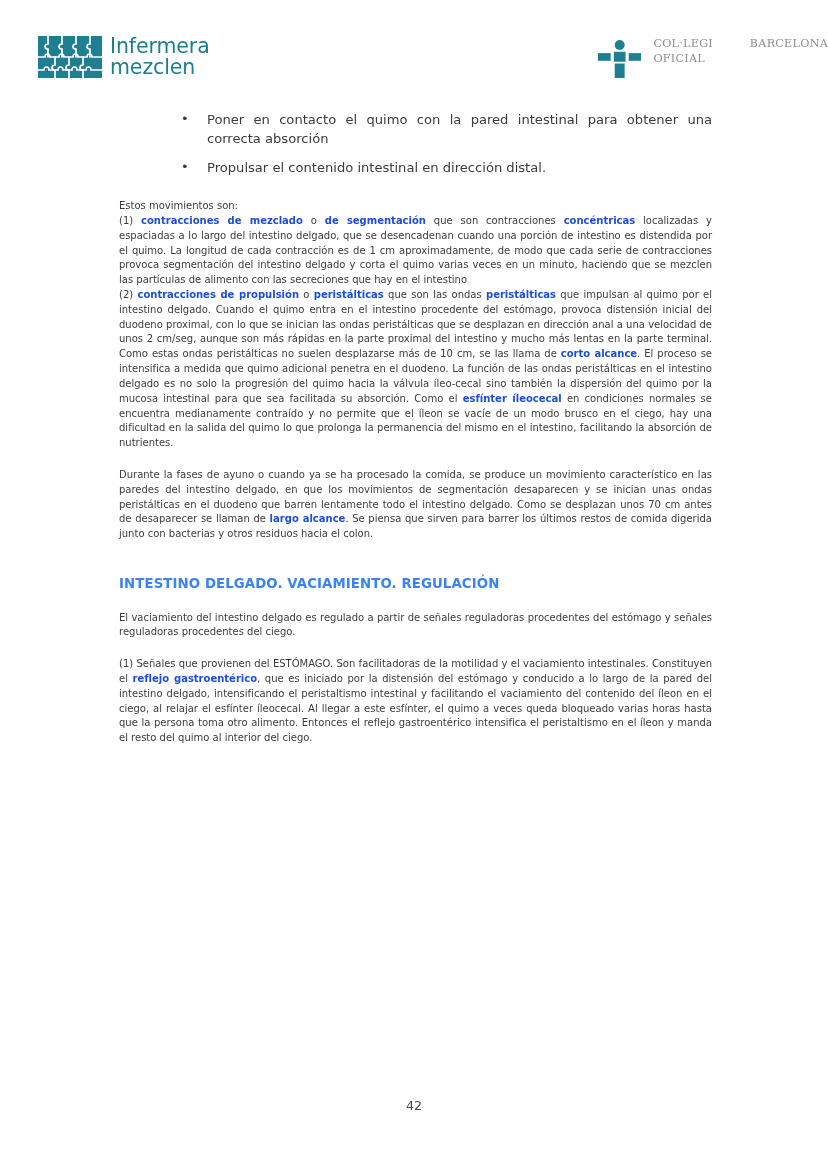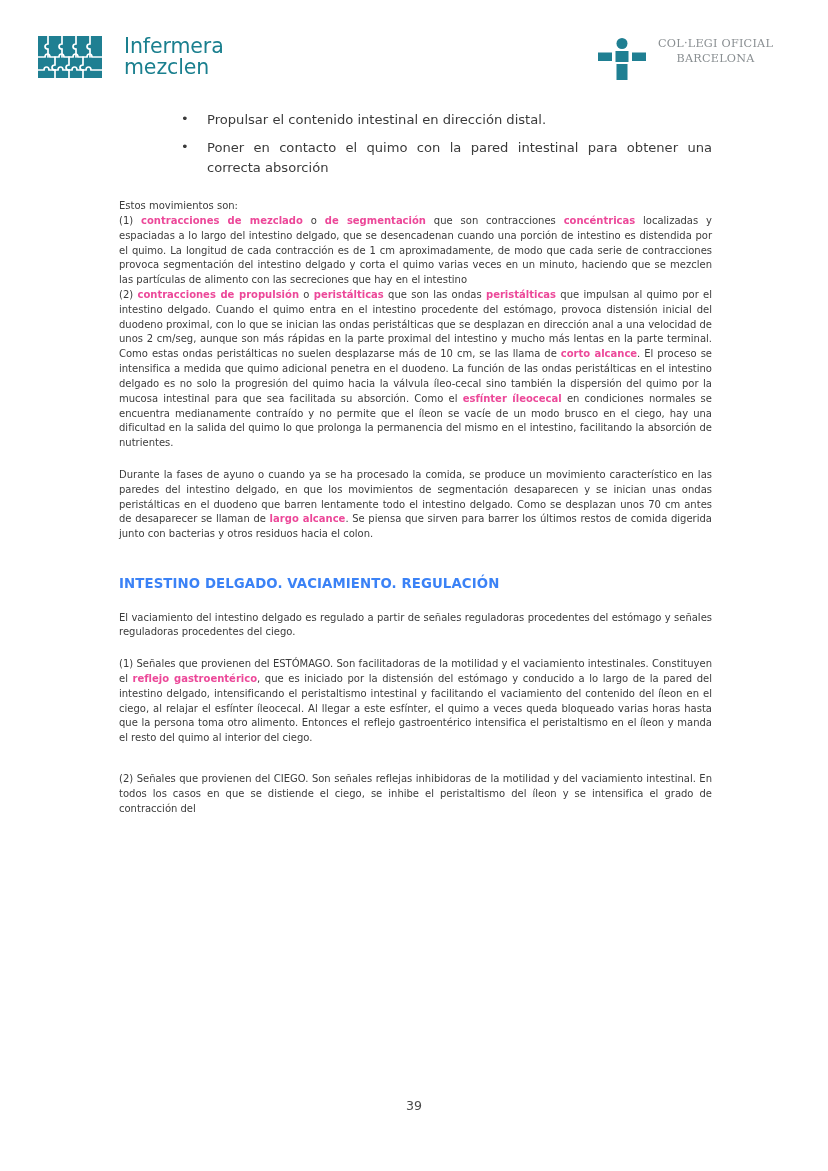--- a/index.html
+++ b/index.html
@@ -28,21 +28,21 @@
     left: 0;
     width: 828px;
     height: 108px;
   }
   .logo-left {
     position: absolute;
     left: 38px;
     top: 36px;
     display: flex;
     align-items: flex-end;
-    gap: 22px;
+    gap: 8px;
   }
   .puzzle-mark {
     width: 64px;
     height: 42px;
     display: block;
   }
   .logo-left-text {
     display: flex;
     flex-direction: column;
     line-height: 1.02;
@@ -63,26 +63,25 @@
     gap: 12px;
   }
   .cross-mark {
     width: 48px;
     height: 44px;
     display: block;
     margin-top: 1px;
   }
   .logo-right-text {
     display: flex;
-    flex-direction: column;
+    flex-direction: row;
     font-family: "DejaVu Serif", serif;
     font-size: 11.2px;
     line-height: 1.38;
     letter-spacing: 0.25px;
-    align-items: center;
   }
   .logo-right-text .l1 { color: #8a8f92; }
   .logo-right-text .l2 { color: #1a7f8e; font-weight: 700; }
   .logo-right-text .l3 { color: #8a8f92; }
 
   
   .content {
     position: absolute;
     left: 119px;
     top: 110px;
@@ -116,21 +115,21 @@
 
   p.body {
     margin: 0;
     font-size: 10px;
     line-height: 1.482;
     text-align: justify;
     text-justify: inter-word;
     color: #3b3b3b;
     hyphens: none;
   }
-  p.body b { font-weight: 700; color: #ec4899; }
+  p.body b { font-weight: 700; color: #1d4ed8; }
 
   .gap-sm { height: 22px; }
   .gap-md { height: 17px; }
   .gap-lg { height: 26px; }
   .gap-xl { height: 33px; }
 
   h2.section-heading {
     margin: 0;
     font-size: 13.3px;
     font-weight: 700;
@@ -191,22 +190,22 @@
       <div class="logo-right-text">
         <span class="l1">COL·LEGI OFICIAL</span>
         <span class="l3">BARCELONA</span>
       </div>
     </div>
   </div>
 
   <div class="content">
 
     <ul class="bullet-list">
+      <li>Poner en contacto el quimo con la pared intestinal para obtener una correcta absorción</li>
       <li>Propulsar el contenido intestinal en dirección distal.</li>
-      <li>Poner en contacto el quimo con la pared intestinal para obtener una correcta absorción</li>
     </ul>
 
     <div class="gap-sm"></div>
 
     <p class="body"><span>Estos movimientos son:</span></p>
 
     <p class="body"><span>(1) </span><b>contracciones de mezclado</b><span> o </span><b>de segmentación</b><span> que son contracciones </span><b>concéntricas</b><span> localizadas y espaciadas a lo largo del intestino delgado, que se desencadenan cuando una porción de intestino es distendida por el quimo. La longitud de cada contracción es de 1 cm aproximadamente, de modo que cada serie de contracciones provoca segmentación del intestino delgado y corta el quimo varias veces en un minuto, haciendo que se mezclen las partículas de alimento con las secreciones que hay en el intestino</span></p>
 
     <p class="body"><span>(2) </span><b>contracciones de propulsión</b><span> o </span><b>peristálticas</b><span> que son las ondas </span><b>peristálticas</b><span> que impulsan al quimo por el intestino delgado. Cuando el quimo entra en el intestino procedente del estómago, provoca distensión inicial del duodeno proximal, con lo que se inician las ondas peristálticas que se desplazan en dirección anal a una velocidad de unos 2 cm/seg, aunque son más rápidas en la parte proximal del intestino y mucho más lentas en la parte terminal. Como estas ondas peristálticas no suelen desplazarse más de 10 cm, se las llama de </span><b>corto alcance</b><span>. El proceso se intensifica a medida que quimo adicional penetra en el duodeno. La función de las ondas peristálticas en el intestino delgado es no solo la progresión del quimo hacia la válvula íleo-cecal sino también la dispersión del quimo por la mucosa intestinal para que sea facilitada su absorción. Como el </span><b>esfínter íleocecal</b><span> en condiciones normales se encuentra medianamente contraído y no permite que el íleon se vacíe de un modo brusco en el ciego, hay una dificultad en la salida del quimo lo que prolonga la permanencia del mismo en el intestino, facilitando la absorción de nutrientes.</span></p>
 
@@ -221,19 +220,18 @@
     <div class="gap-md"></div>
 
     <p class="body">El vaciamiento del intestino delgado es regulado a partir de señales reguladoras procedentes del estómago y señales reguladoras procedentes del ciego.</p>
 
     <div class="gap-md"></div>
 
     <p class="body"><span>(1) Señales que provienen del ESTÓMAGO. Son facilitadoras de la motilidad y el vaciamiento intestinales. Constituyen el </span><b>reflejo gastroentérico</b><span>, que es iniciado por la distensión del estómago y conducido a lo largo de la pared del intestino delgado, intensificando el peristaltismo intestinal y facilitando el vaciamiento del contenido del íleon en el ciego, al relajar el esfínter íleocecal. Al llegar a este esfínter, el quimo a veces queda bloqueado varias horas hasta que la persona toma otro alimento. Entonces el reflejo gastroentérico intensifica el peristaltismo en el íleon y manda el resto del quimo al interior del ciego.</span></p>
 
     <div class="gap-lg"></div>
 
-    <p class="body"> (2) Señales que provienen del CIEGO. Son señales reflejas inhibidoras de la motilidad y del vaciamiento intestinal. En todos los casos en que se distiende el ciego, se inhibe el peristaltismo del íleon y se intensifica el grado de contracción del</p>
 
   </div>
 
-  <div class="page-number">39</div>
+  <div class="page-number">42</div>
 
 </div>
 
 </body></html>

